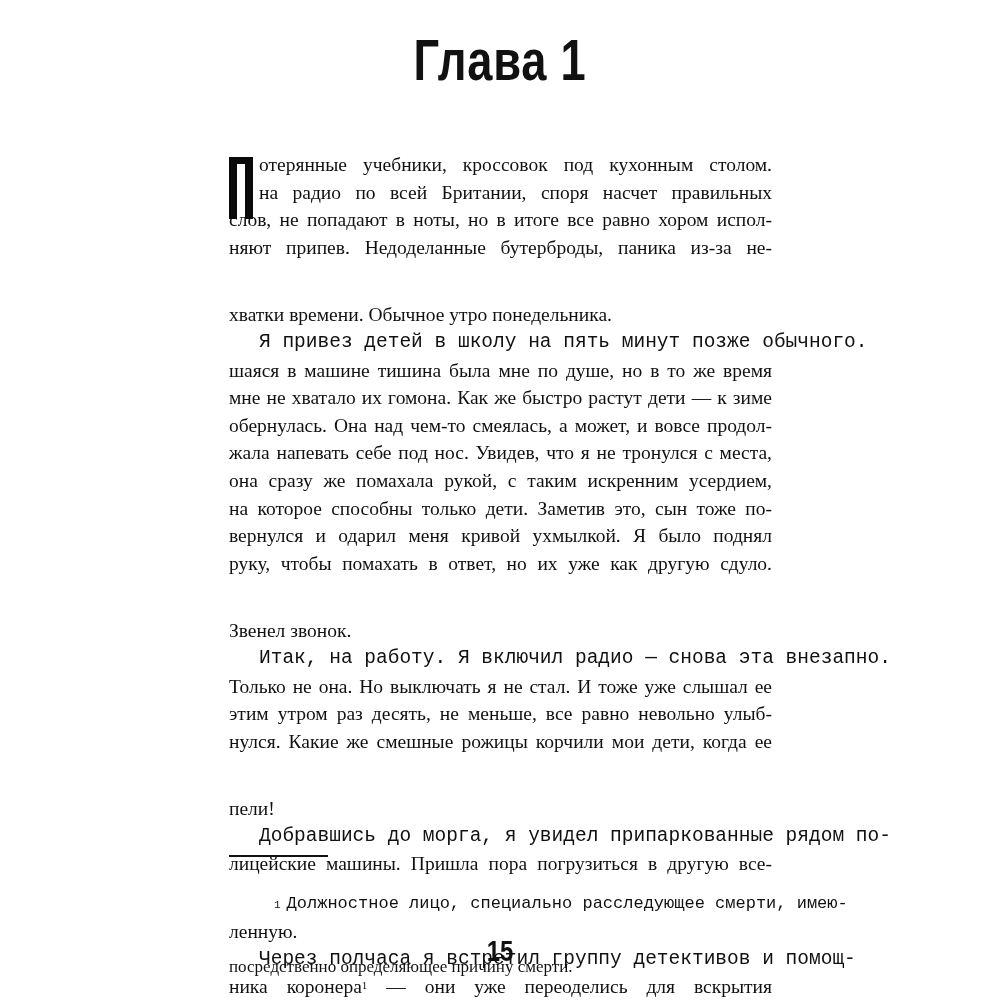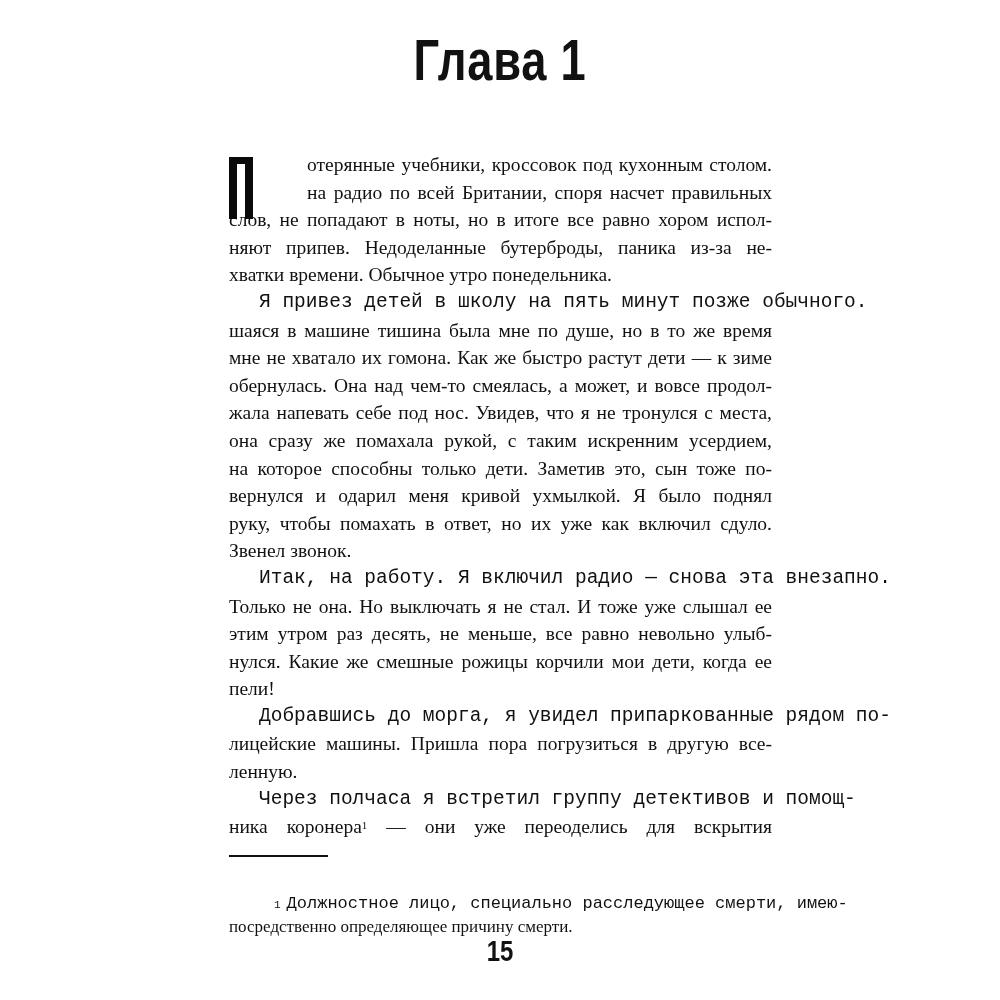--- a/index.html
+++ b/index.html
@@ -10,31 +10,31 @@
       font-size: 58px; line-height: 64px; letter-spacing: 1px;
       transform: scaleX(0.78); transform-origin: 500px 0;
     }
     .column {
       position: absolute; left: 229px; top: 151px; width: 543px;
       font-family: "Liberation Serif", "DejaVu Serif", serif;
       font-size: 19.5px; line-height: 27.6px; text-align: justify;
       hyphens: manual;
     }
     .line { display: block; height: 27.6px; white-space: nowrap; text-align: justify; text-align-last: justify; }
-    .line.last { text-align-last: left; }
+    .line.last { text-align-last: left; margin-top: 40px; }
     .line.indent { text-indent: 30px; font-family: Liberation Mono, monospace; }
     .dropcap-block { position: relative; }
     .dropcap {
       position: absolute; left: 0; top: 6px; width: 24px; height: 62px;
     }
     .dropcap .bar-top { position: absolute; left: 0; top: 0; width: 24px; height: 7px; background: #0a0a0a; }
     .dropcap .bar-l { position: absolute; left: 0; top: 0; width: 8px; height: 62px; background: #0a0a0a; }
     .dropcap .bar-r { position: absolute; left: 16px; top: 0; width: 8px; height: 62px; background: #0a0a0a; }
     .dropcap .glyph { position:absolute; left:0; top:0; width:1px; height:1px; overflow:hidden; color: transparent; }
-    .line.dc { padding-left: 30px; margin-left: 48px; }
+    .line.dc { padding-left: 30px; }
     .fn-rule { position: absolute; left: 229px; top: 855px; width: 99px; height: 2px; background: #111; }
     .footnote {
       position: absolute; left: 229px; top: 892px; width: 543px;
       font-family: "Liberation Serif", "DejaVu Serif", serif;
       font-size: 17px; line-height: 24px;
     }
     .footnote .line { height: 23px; }
     sup.fnref { font-size: 11px; vertical-align: top; position: relative; top: -1px; }
     .footnote sup.fnmark { font-size: 11px; vertical-align: top; position: relative; top: 1px; margin-right: 6px; }
     .footnote .line.indent { text-indent: 45px; }
@@ -67,21 +67,21 @@
 
   <div>
     <span class="line indent">Я привез детей в школу на пять минут позже обычного.</span>
     <span class="line">шаяся в машине тишина была мне по душе, но в то же время</span>
     <span class="line">мне не хватало их гомона. Как же быстро растут дети — к зиме</span>
     <span class="line">обернулась. Она над чем-то смеялась, а может, и вовсе продол-</span>
     <span class="line">жала напевать себе под нос. Увидев, что я не тронулся с места,</span>
     <span class="line">она сразу же помахала рукой, с таким искренним усердием,</span>
     <span class="line">на которое способны только дети. Заметив это, сын тоже по-</span>
     <span class="line">вернулся и одарил меня кривой ухмылкой. Я было поднял</span>
-    <span class="line">руку, чтобы помахать в ответ, но их уже как включил сдуло.</span>
+    <span class="line">руку, чтобы помахать в ответ, но их уже как другую сдуло.</span>
     <span class="line last">Звенел звонок.</span>
   </div>
 
   <div>
     <span class="line indent">Итак, на работу. Я включил радио — снова эта внезапно.</span>
     <span class="line">Только не она. Но выключать я не стал. И тоже уже слышал ее</span>
     <span class="line">этим утром раз десять, не меньше, все равно невольно улыб-</span>
     <span class="line">нулся. Какие же смешные рожицы корчили мои дети, когда ее</span>
     <span class="line last">пели!</span>
   </div>

